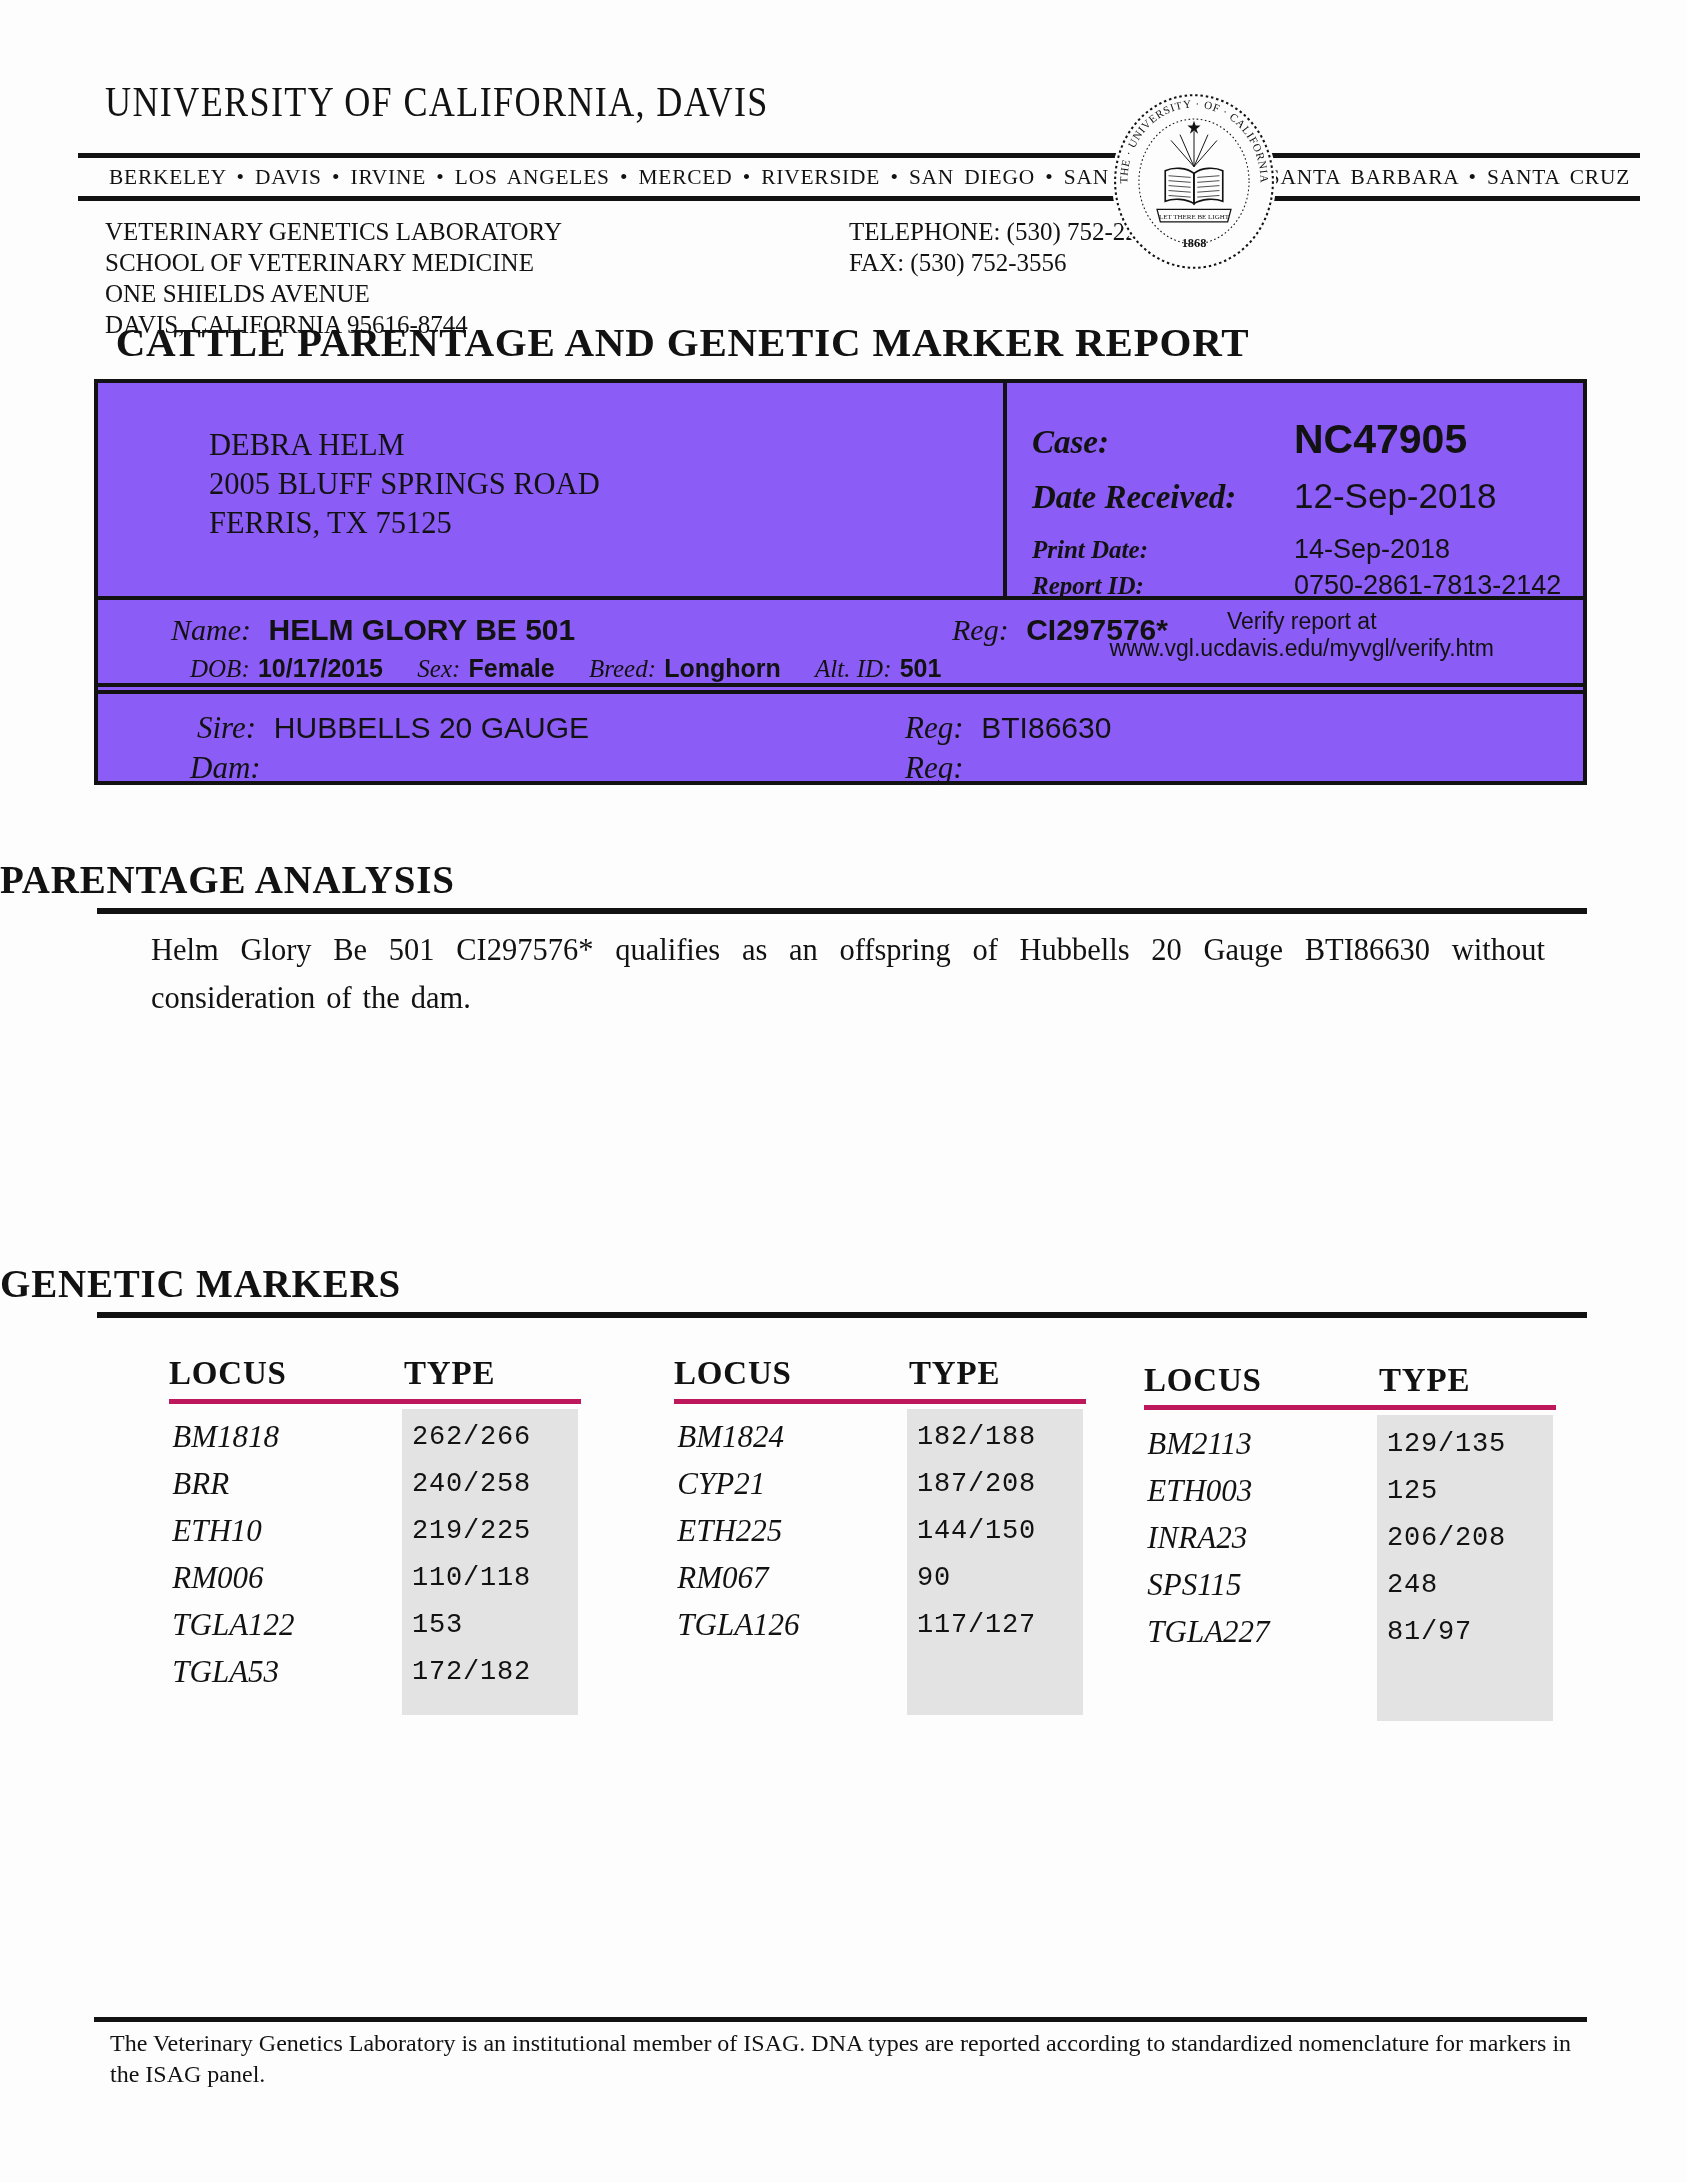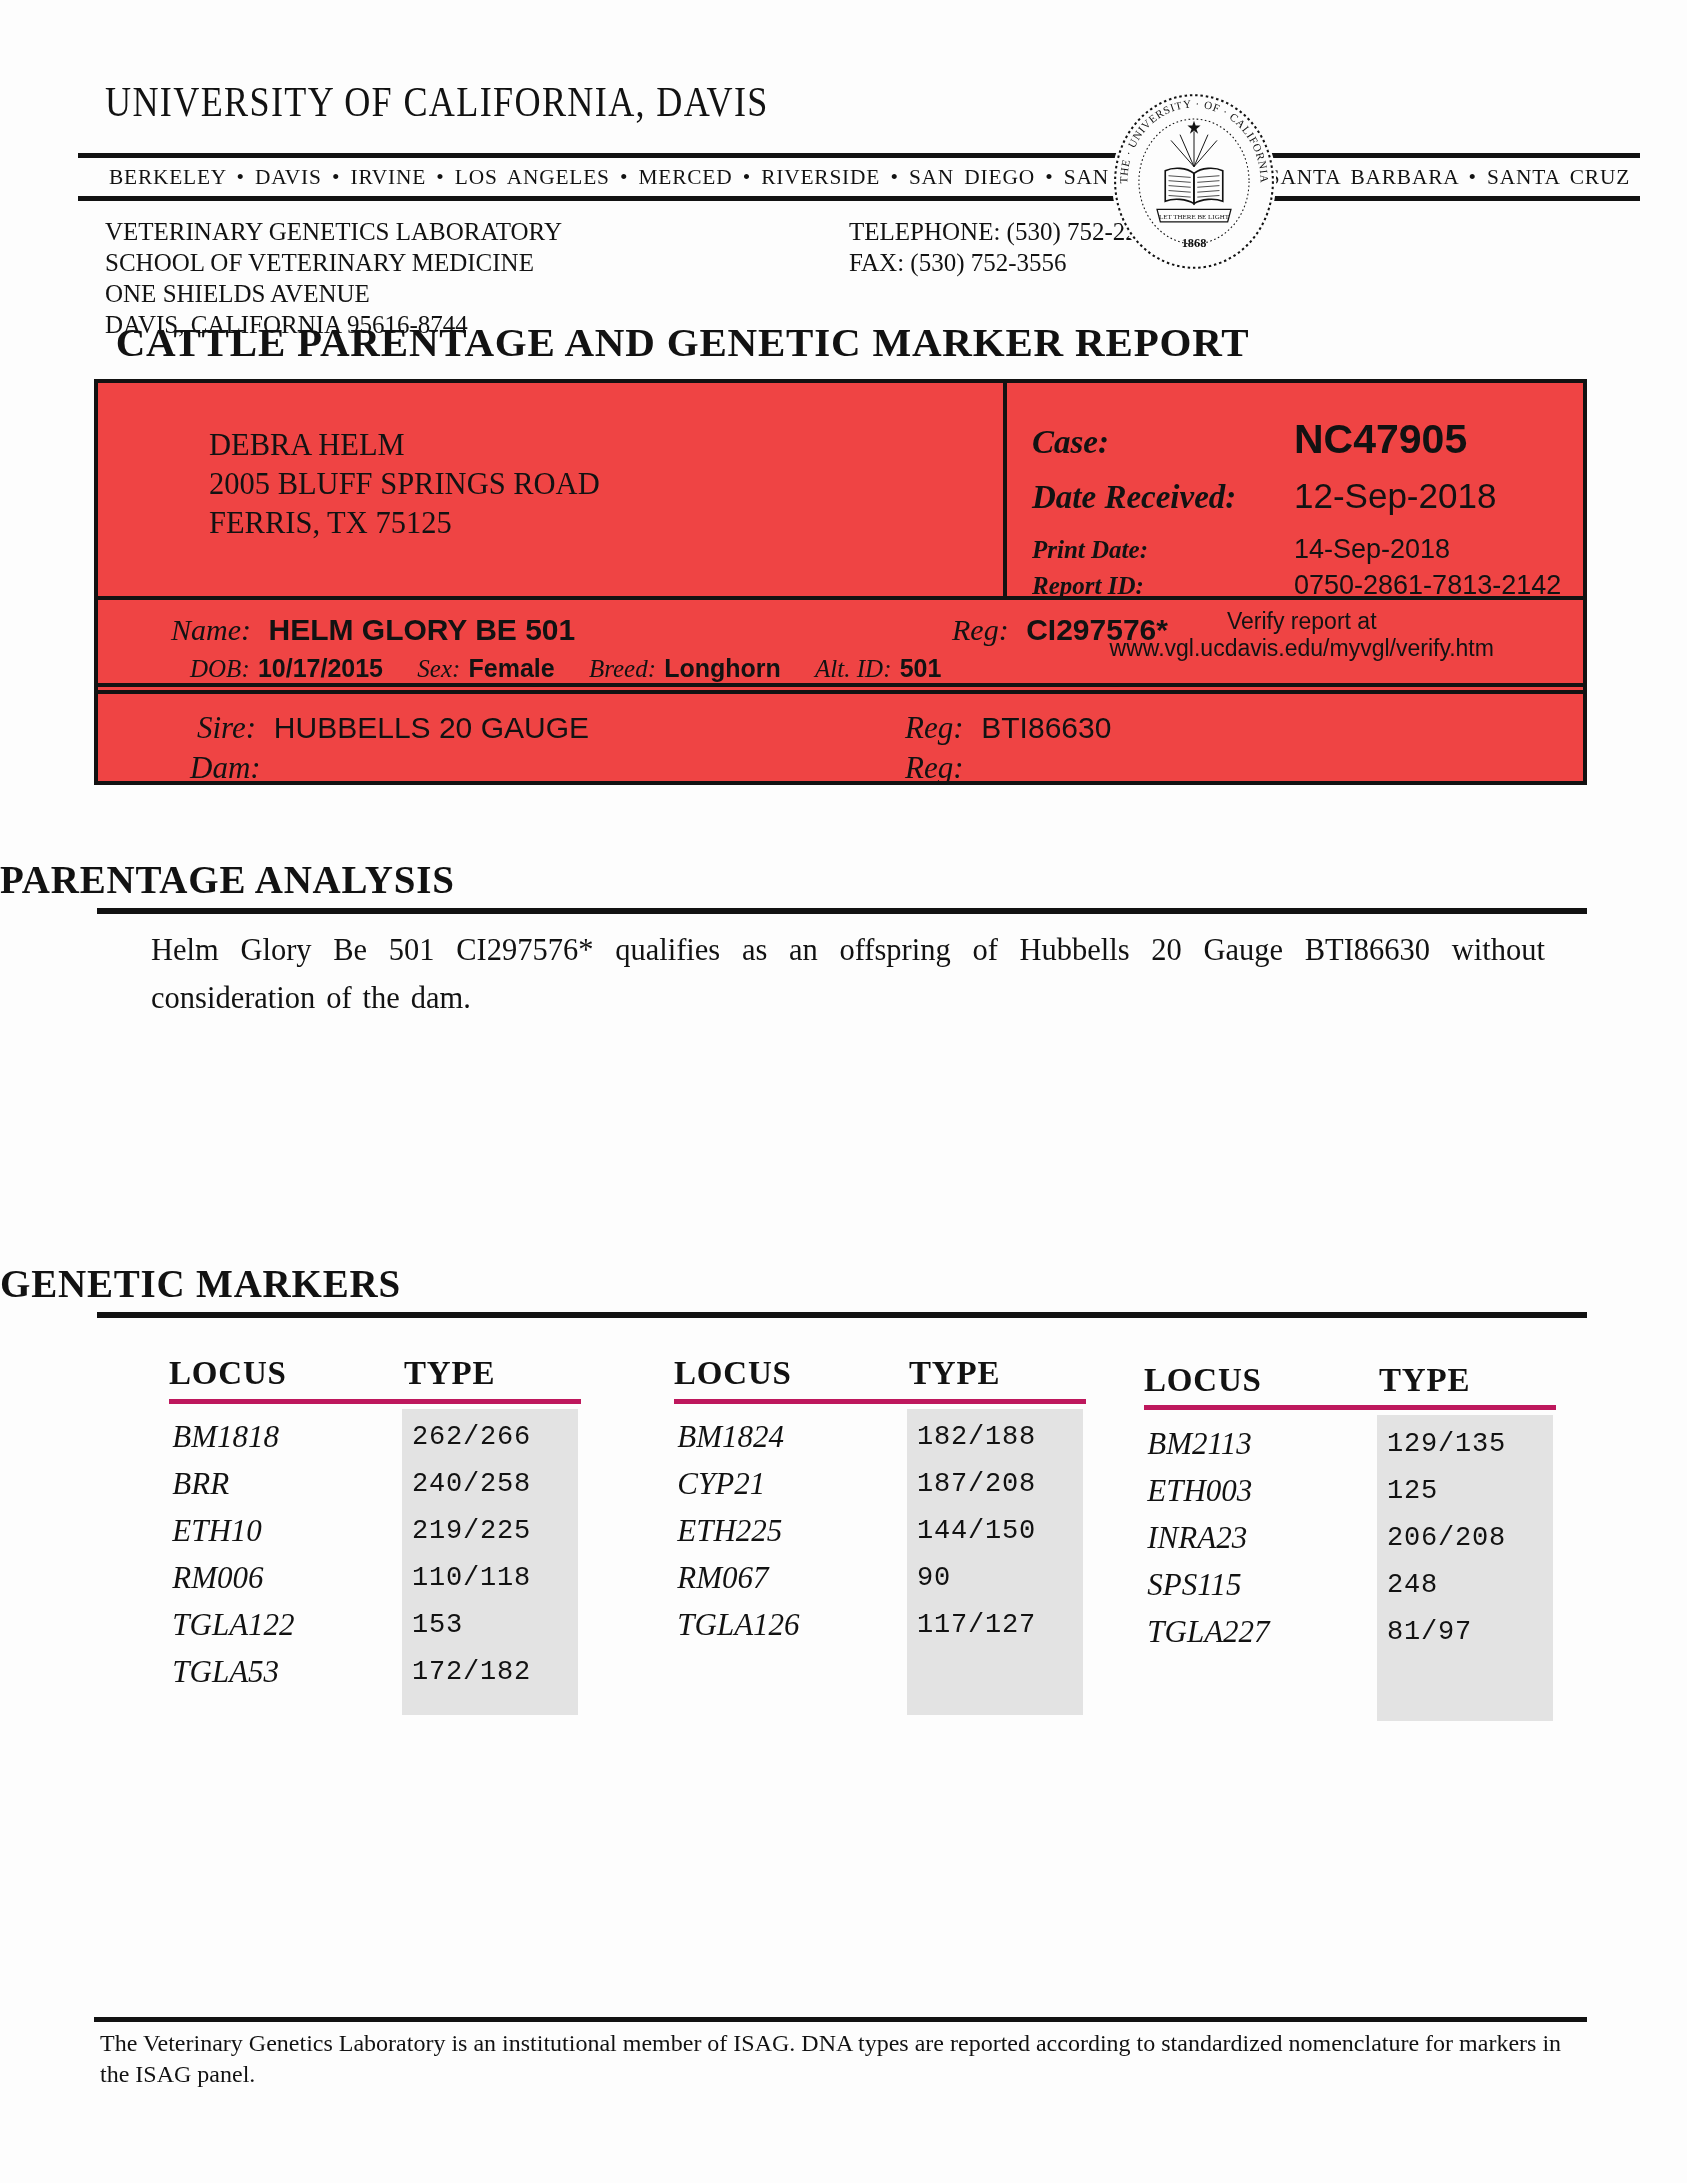--- a/index.html
+++ b/index.html
@@ -27,21 +27,21 @@
     font-size:21.4px; letter-spacing:0.8px; word-spacing:4.1px; white-space:nowrap;
   }
   .seal { position:absolute; left:1111px; top:91px; width:166px; height:181px; z-index:3; }
   .lab-block  { position:absolute; left:105px;  top:216px; font-size:25px; line-height:31px; }
   .phone-block{ position:absolute; left:849px; top:216px; font-size:25px; line-height:31px; }
   .report-title {
     position:absolute; left:0; top:318px; width:1365px;
     text-align:center; font-size:41px; font-weight:bold; letter-spacing:0.8px;
   }
   
-  .info-box { position:absolute; left:94px; top:379px; width:1493px; border:4.1px solid #121212; background:#ef4444; }
+  .info-box { position:absolute; left:94px; top:379px; width:1493px; border:4.1px solid #121212; background:#8b5cf6; }
   .row1 { position:relative; height:213px; }
   .client { position:absolute; left:111px; top:43px; font-size:30.5px; line-height:39px; }
   .case-panel {
     position:absolute; right:0; top:0; bottom:0; width:580px;
     border-left:4.1px solid #121212; padding:33px 0 0 25px;
   }
   .cp-row { display:flex; align-items:baseline; }
   .cp-label { width:262px; font-style:italic; font-weight:bold; flex:none; }
   .lbl-lg { font-size:33px; }
   .lbl-sm { font-size:25px; }
@@ -89,21 +89,21 @@
              font-weight:bold; font-size:33px; letter-spacing:0.8px; }
   .mk-locus-h { width:235px; flex:none; }
   .mk-body { position:relative; padding-top:10px; }
   .mk-gray { position:absolute; left:233px; top:5px; width:176px; height:306px; background:#e3e3e3; }
   .mk-row { position:relative; height:47px; display:flex; align-items:center; }
   .mk-locus { width:233px; flex:none; font-style:italic; font-size:31px; padding-left:3.3px; }
   .mk-type { font-family:"Liberation Mono","DejaVu Sans Mono",monospace;
              font-size:27px; letter-spacing:0.8px; padding-left:10px; }
   
   .footer-rule { left:94px; top:2017px; width:1493px; height:5px; }
-  .footer-text { position:absolute; left:100px; top:2028px; width:1475px;
+  .footer-text { position:absolute; left:110px; top:2028px; width:1475px;
                  font-size:24px; line-height:30.5px; }
 </style>
 </head>
 <body>
 
 <div class="page">
 
   <div class="univ-title">UNIVERSITY OF CALIFORNIA, DAVIS</div>
 
   <div class="campus-band">

